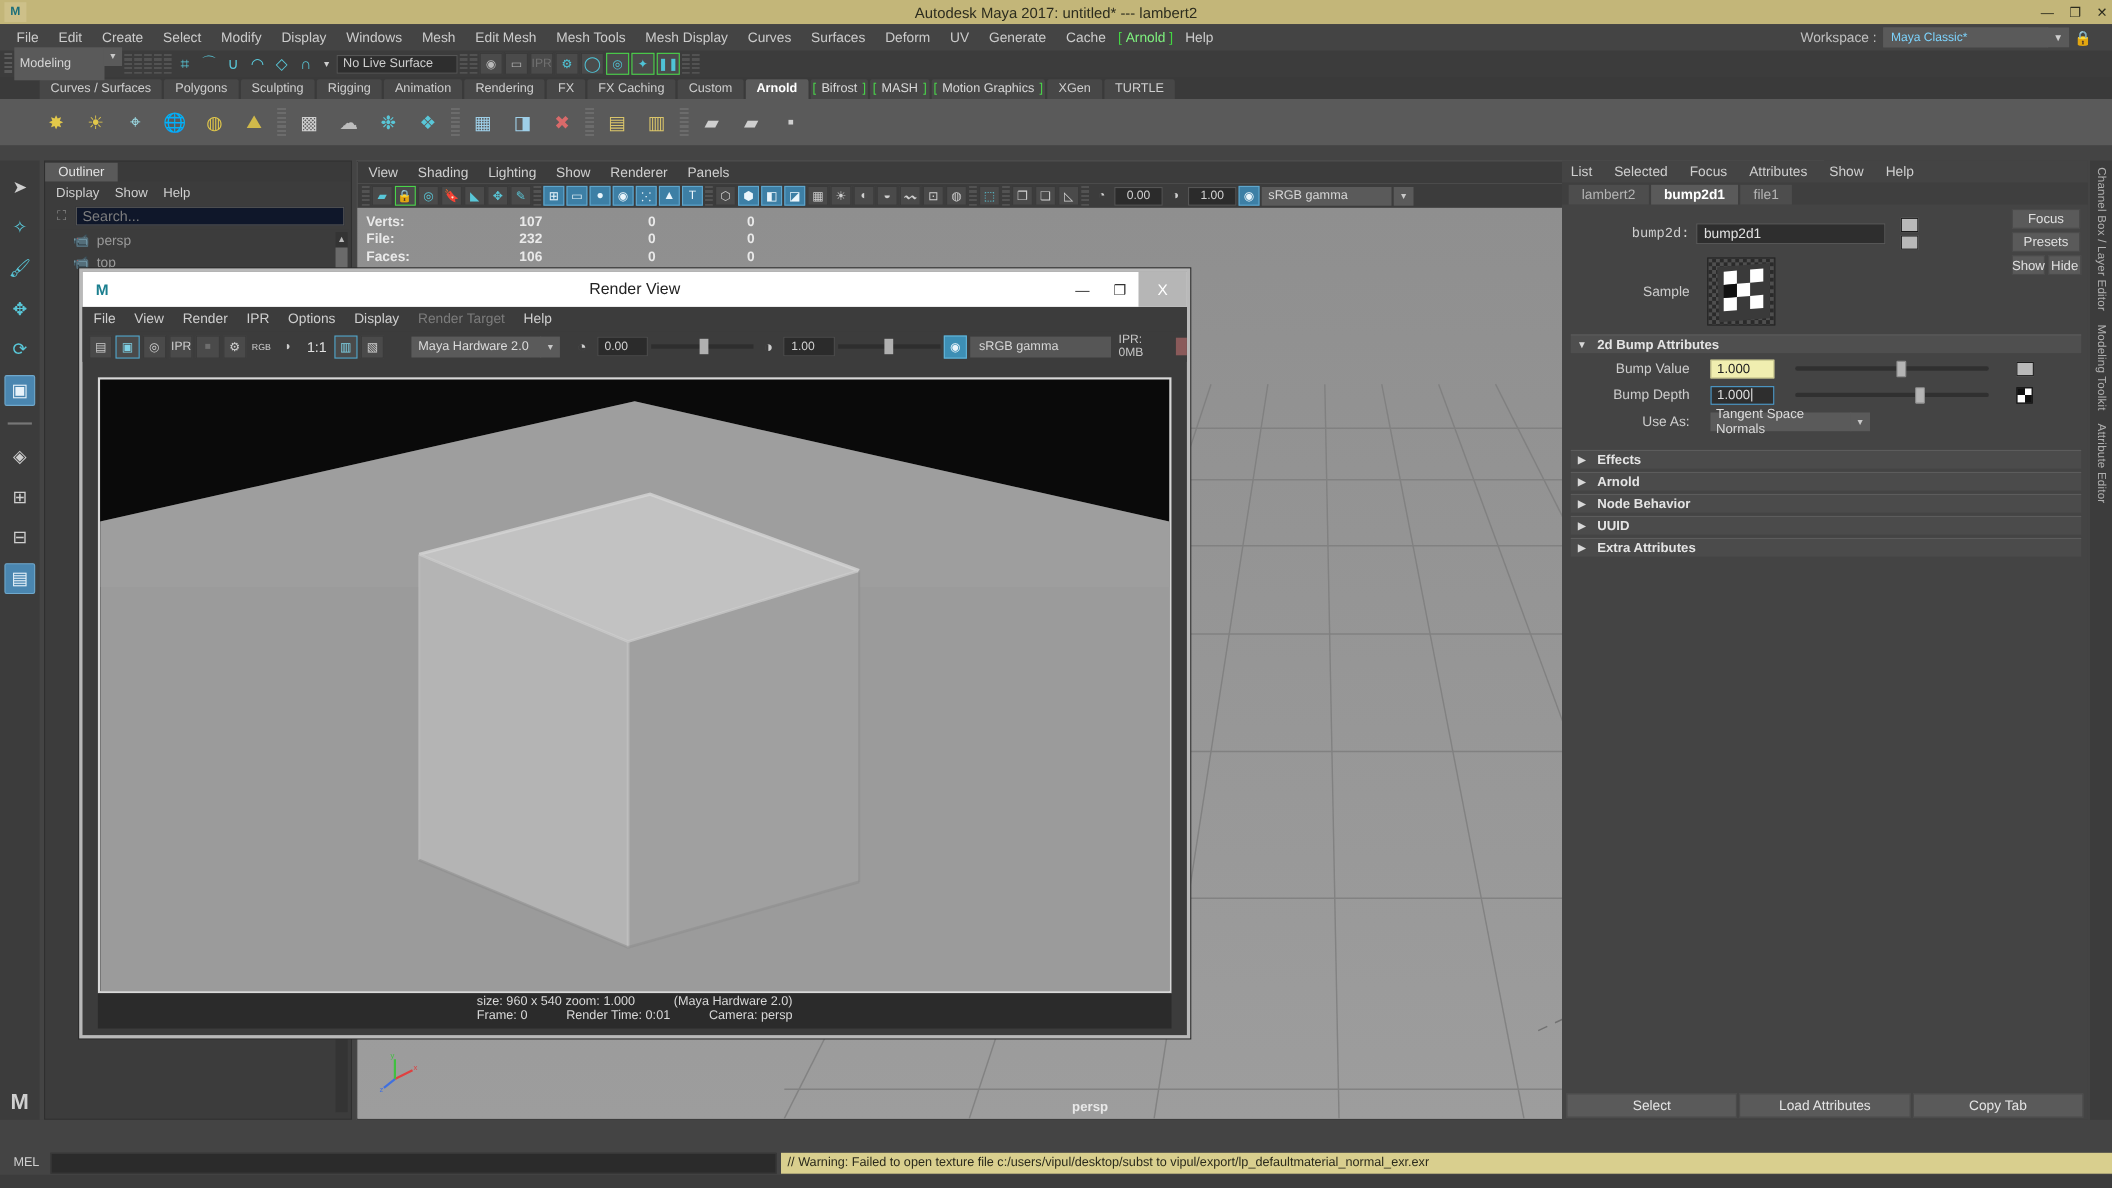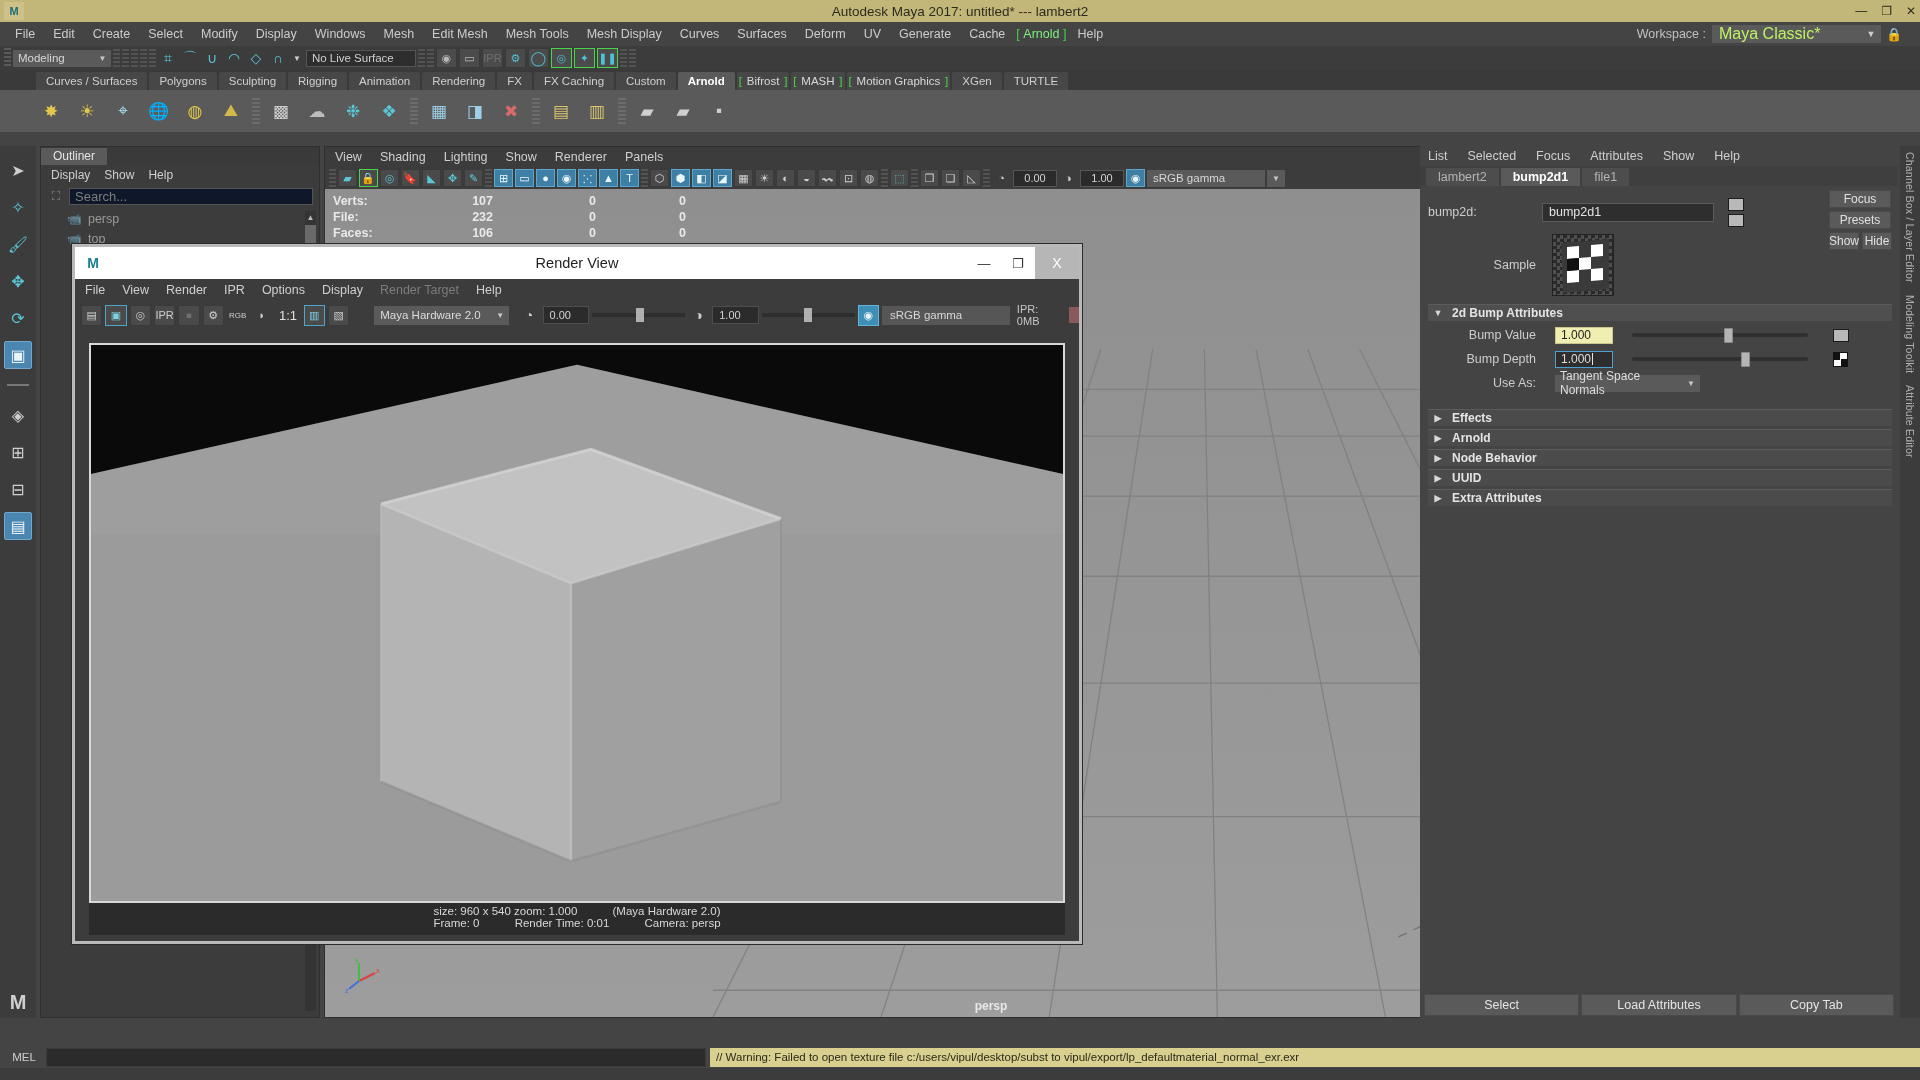--- a/index.html
+++ b/index.html
@@ -40,30 +40,30 @@
   .menubar .mi.arnold { color:#7ef07e; position:relative; }
   .menubar .mi.arnold::before { content:"["; position:absolute; left:2px; color:#42d742;}
   .menubar .mi.arnold::after { content:"]"; position:absolute; right:2px; color:#42d742;}
   .workspace-area {
     position:absolute; right:19px; top:0; height:24px;
     display:flex; align-items:center; gap:6px; font-size:12.5px;
   }
   .ws-label { color:#c0c0c0; }
   .ws-combo {
     width:150px;height:18px;background:#5a5a5a;border:1px solid #5a5a5a;
-    display:flex;align-items:center;padding-left:6px;font-size:16px;color:#bef264;
+    display:flex;align-items:center;padding-left:6px;font-size:11px;color:#7dd3fc;
   }
   .ws-arrow{width:20px;height:18px;background:#5a5a5a;display:flex;align-items:center;justify-content:center;font-size:9px;color:#cfcfcf;margin-left:-1px;}
   .lock-ico{width:14px;height:16px;display:flex;align-items:center;justify-content:center;color:#d7cf8a;font-size:13px;}
 
   
   .statusline{height:24px;background:#3c3c3c;display:flex;align-items:center;gap:2px;padding-left:4px;position:relative;}
   .grip{width:7px;height:20px;background:
     repeating-linear-gradient(to bottom,#5a5a5a 0 2px,transparent 2px 4px);}
-  .mode-combo{width:82px;height:17px;background:#5a5a5a;display:flex;align-items:center;padding-left:5px;font-size:11.5px;color:#d6d6d6;}
+  .mode-combo{width:82px;height:30px;background:#5a5a5a;display:flex;align-items:center;padding-left:5px;font-size:11.5px;color:#d6d6d6;}
   .mode-arrow{width:17px;height:17px;background:#5a5a5a;margin-left:-1px;display:flex;align-items:center;justify-content:center;font-size:8px;}
   .sep-v{width:7px;height:18px;opacity:.75;background:repeating-linear-gradient(to bottom,#5a5a5a 0 2px,transparent 2px 4px);}
   .snapico{width:20px;height:20px;display:flex;align-items:center;justify-content:center;color:#59c7d8;font-size:14px;}
   .livefield{width:110px;height:17px;background:#2e2e2e;border:1px solid #555;display:flex;align-items:center;padding-left:5px;font-size:11.5px;color:#cfcfcf;}
   .sbtn{width:21px;height:20px;background:#4b4b4b;border:1px solid #3a3a3a;display:flex;align-items:center;justify-content:center;font-size:11px;color:#b9b9b9;}
   .sbtn.hl{border:1px solid #4ad44a;}
   .sbtn.cy{color:#4fc3d6;}
 
   
   .shelftabs{height:20px;background:#3a3a3a;display:flex;align-items:flex-end;padding-left:36px;font-size:11.5px;}
@@ -125,21 +125,21 @@
   .axisgizmo{position:absolute;left:20px;bottom:22px;width:40px;height:40px;}
   .vpname{position:absolute;bottom:4px;left:0;right:0;text-align:center;font-size:12px;font-weight:bold;color:#e8e8e8;}
 
   
   .attred{position:absolute;right:22px;top:146px;width:478px;bottom:62px;background:#444;}
   .aemenus{height:20px;display:flex;align-items:center;gap:20px;padding-left:8px;font-size:12.5px;color:#cfcfcf;}
   .aetabs{height:20px;display:flex;align-items:flex-end;padding-left:6px;background:#3f3f3f;}
   .aetab{background:#4d4d4d;color:#b4b4b4;font-size:12.5px;padding:1px 12px;height:18px;line-height:16px;margin-right:2px;}
   .aetab.active{background:#5a5a5a;color:#fff;font-weight:bold;}
   .aefield-row{display:flex;align-items:center;height:24px;margin-top:14px;padding-left:8px;gap:6px;}
-  .aelabel{width:108px;font-size:12.5px;color:#cdcdcd;}
+  .aelabel{width:108px;text-align:right;font-size:12.5px;color:#cdcdcd;font-family:Liberation Mono, monospace;}
   .aeinput{width:172px;height:19px;background:#2e2e2e;border:1px solid #5b5b5b;display:flex;align-items:center;padding-left:6px;font-size:12.5px;color:#e2e2e2;}
   .aemapbtns{display:flex;flex-direction:column;gap:3px;margin-left:8px;}
   .mapbtn{width:16px;height:13px;border:1.5px solid #1c1c1c;background:#b9b9b9;position:relative;}
   .aesidebtns{position:absolute;right:6px;top:44px;display:flex;flex-direction:column;gap:3px;}
   .aebtn{width:62px;height:18px;background:#5a5a5a;display:flex;align-items:center;justify-content:center;font-size:12px;color:#e0e0e0;border:1px solid #4a4a4a;}
   .aesmallrow{display:flex;gap:3px;}
   .aebtn.sm{width:30px;}
   .sample-row{display:flex;align-items:center;margin-top:10px;padding-left:8px;}
   .sample-lbl{width:108px;text-align:right;font-size:12.5px;color:#cdcdcd;}
   .sample-sw{width:62px;height:62px;margin-left:16px;border:1px solid #222;

